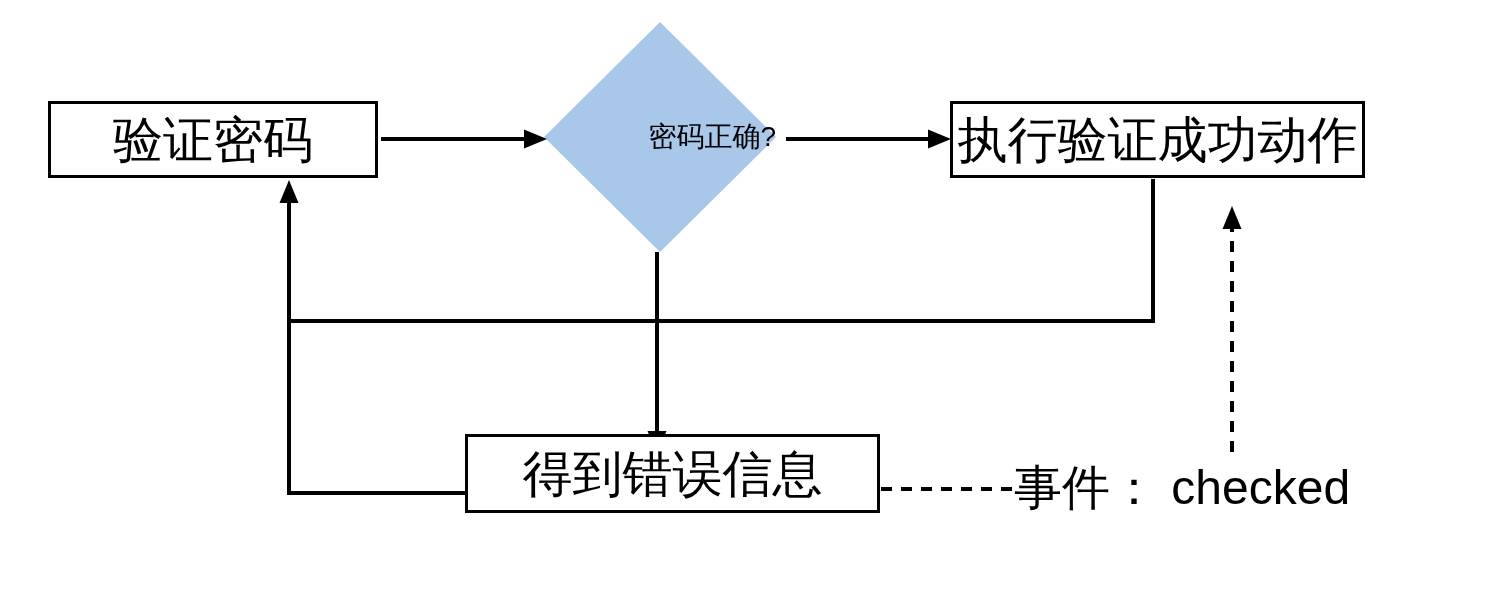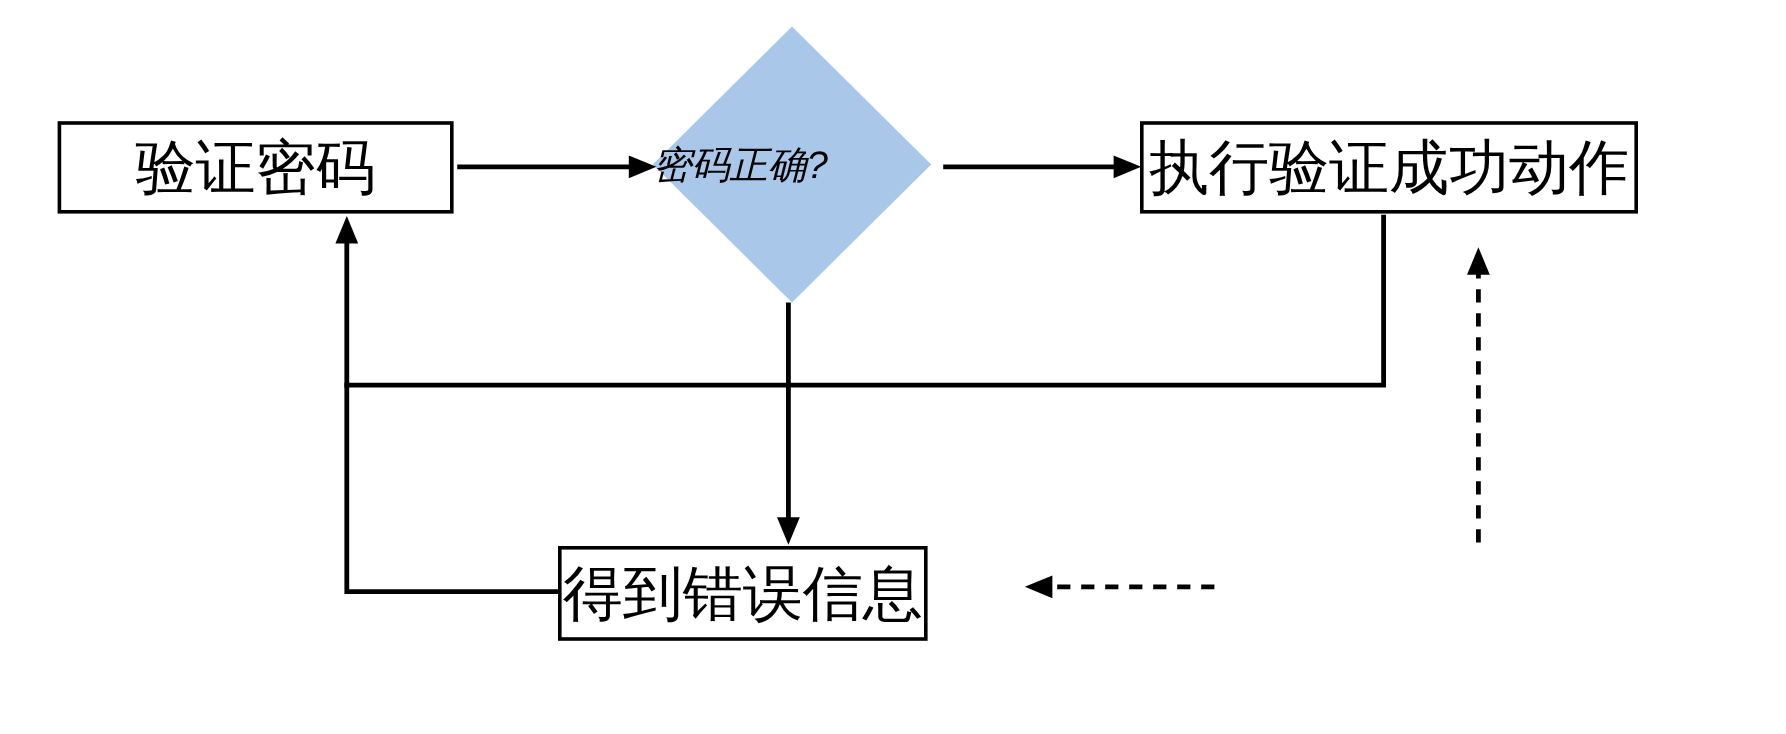--- a/index.html
+++ b/index.html
@@ -23,26 +23,26 @@
     background: #ffffff;
     display: flex;
     align-items: center;
     justify-content: center;
     font-size: 50px;
     line-height: 1;
     white-space: nowrap;
   }
   .node-verify  { left: 48px;  top: 101px; width: 330px; height: 77px; }
   .node-success { left: 950px; top: 101px; width: 415px; height: 77px; }
-  .node-error   { left: 465px; top: 455px; width: 308px; height: 79px; }
+  .node-error   { left: 465px; top: 434px; width: 415px; height: 79px; }
   .decision-label {
     position: absolute;
     left: 544px; top: 102px; width: 232px; height: 70px;
-    display: flex; align-items: center; justify-content: flex-start;
-    font-size: 32px; line-height: 1; white-space: nowrap; font-style: italic;
+    display: flex; align-items: center; justify-content: flex-end;
+    font-size: 28px; line-height: 1; white-space: nowrap;
   }
   .event-annotation {
     position: absolute;
     left: 1014px; top: 459px;
     font-size: 48px; line-height: 1.2; white-space: nowrap;
   }
 </style>
 </head>
 <body>
 
@@ -82,14 +82,17 @@
   </div>
 
   <div class="node node-error">
     <span>得到错误信息</span>
   </div>
 
   <div class="decision-label">
     <span>密码正确?</span>
   </div>
 
+  <div class="event-annotation">
+    <span>事件： checked</span>
+  </div>
 
 </div>
 
 </body></html>

